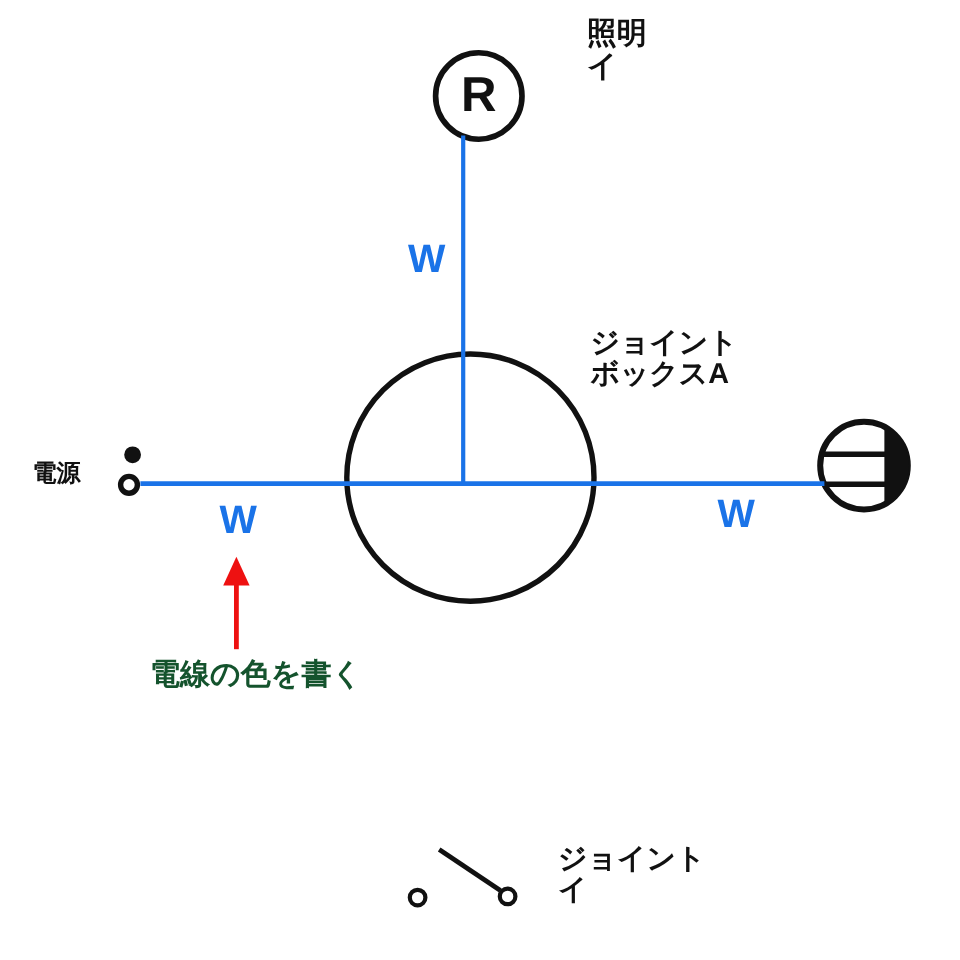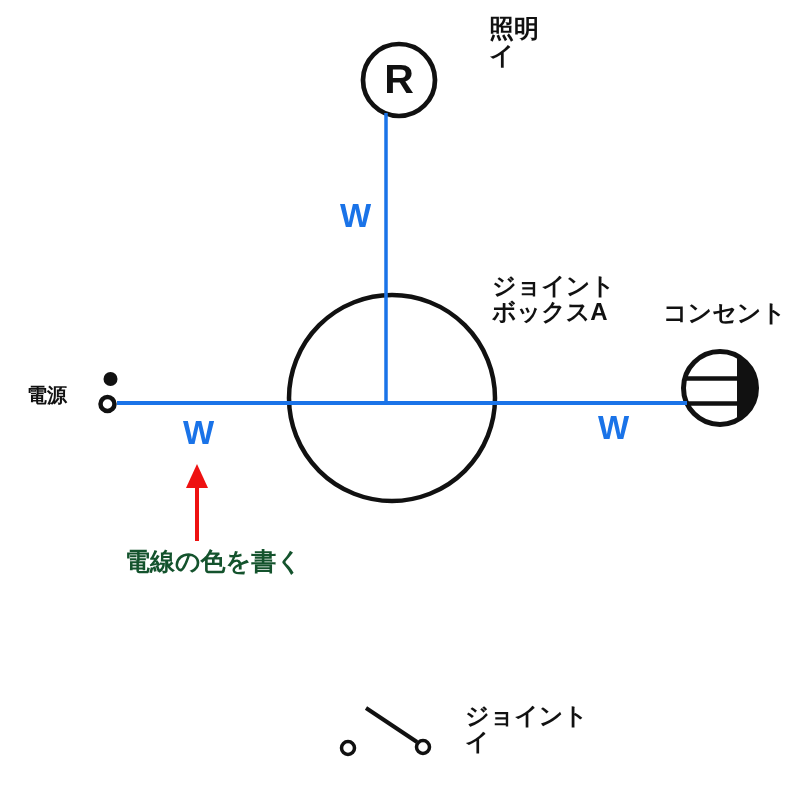--- a/index.html
+++ b/index.html
@@ -97,21 +97,20 @@
   <div class="lbl jp25 two-line" style="left:446px; top:15px;margin-left:43px;">
     <span>照明</span>
     <span>イ</span>
   </div>
 
   <div class="lbl jp24 two-line" style="left:492px; top:263px;margin-top:10px;">
     <span>ジョイント</span>
     <span>ボックスA</span>
   </div>
 
-  <div class="lbl jp24" style="left:663px; top:300px;">コンセント</div>
 
   <div class="lbl jp28" style="left:27px; top:385px;">電源</div>
 
   <div class="lbl jp24 two-line" style="left:465px; top:703px;">
     <span>ジョイント</span>
     <span>イ</span>
   </div>
 
   <span class="wire-w" style="left:183px; top:414px;">W</span>
   <span class="wire-w" style="left:340px; top:197px;">W</span>

